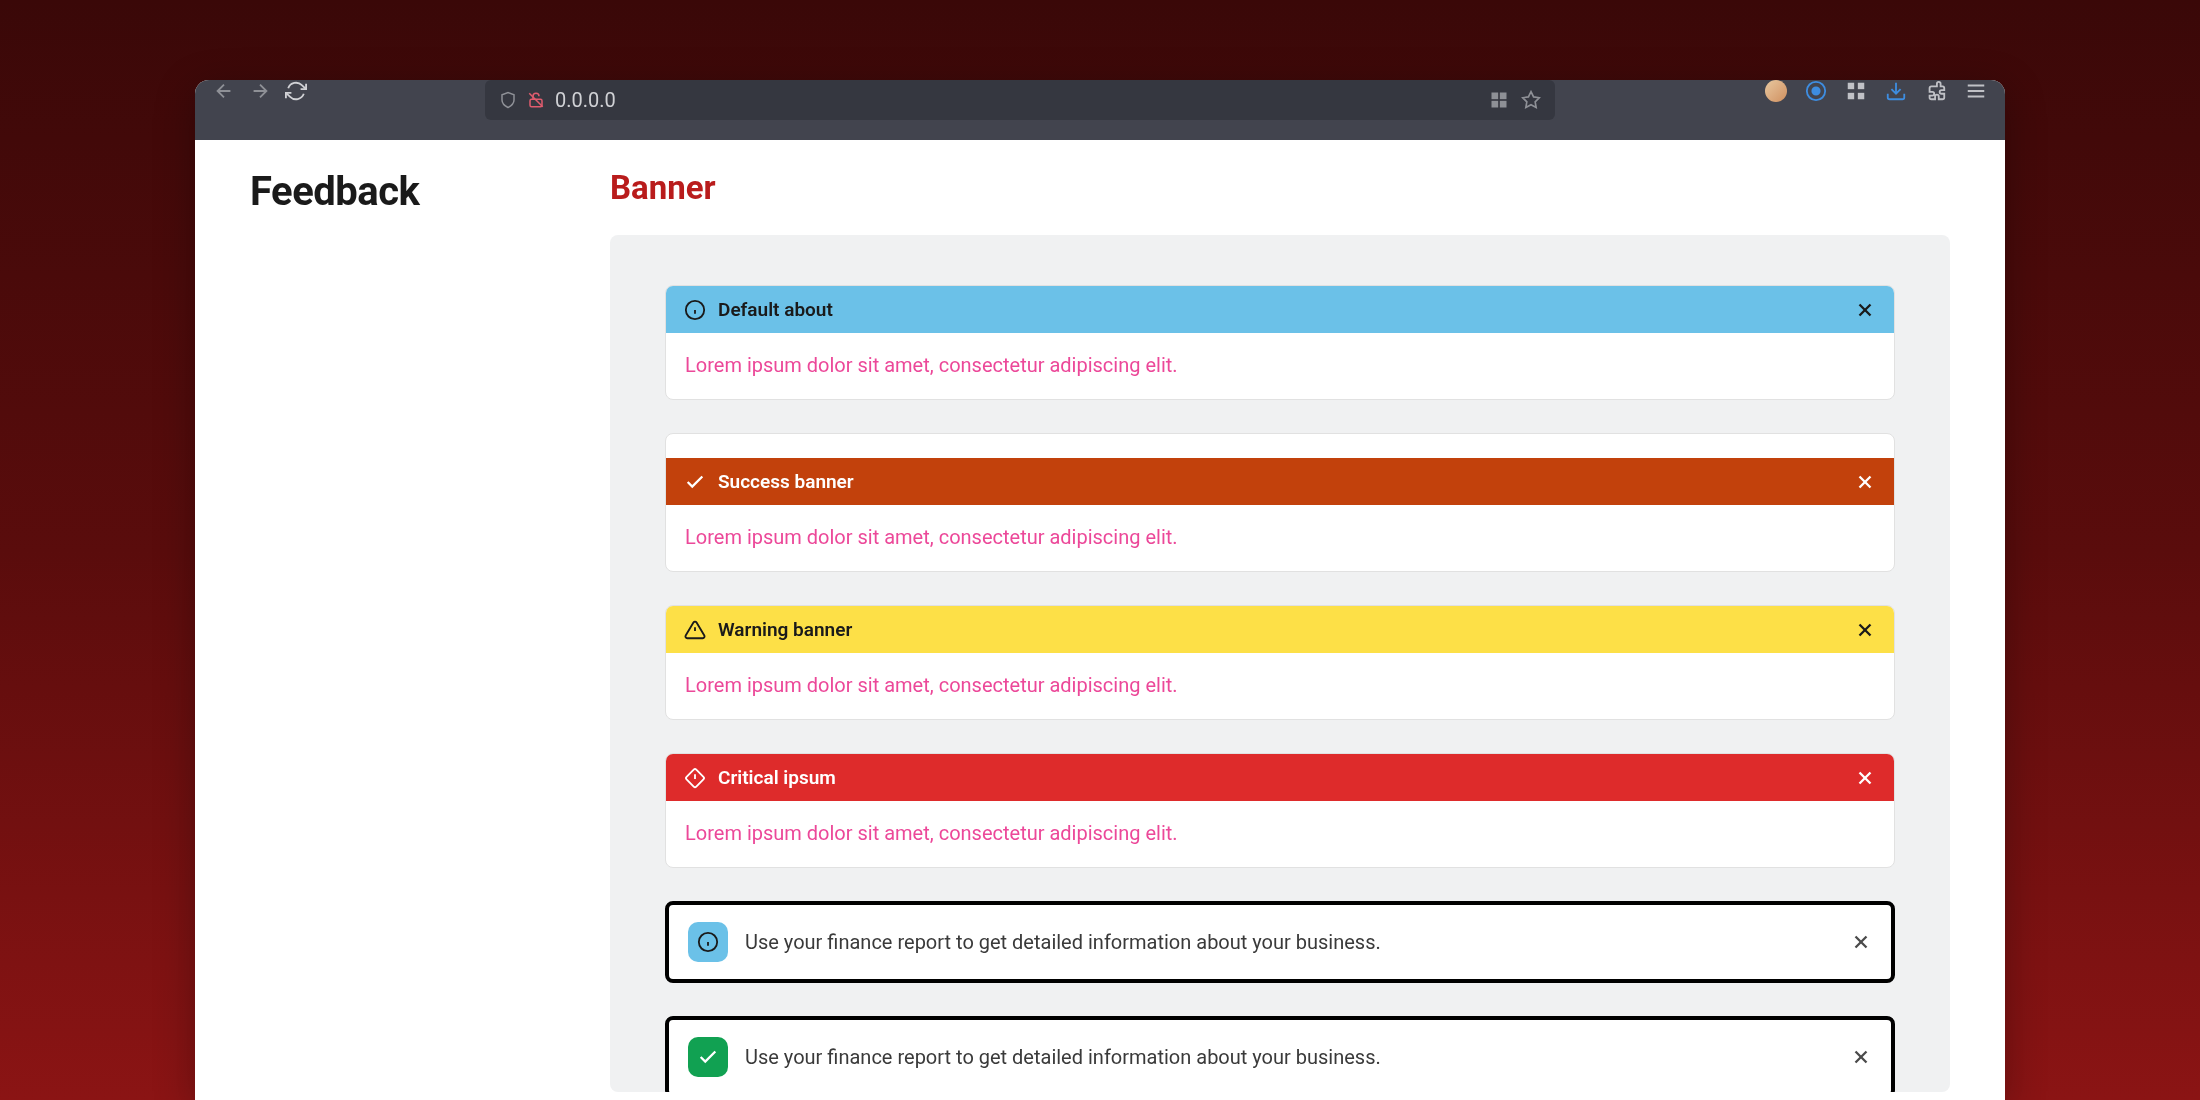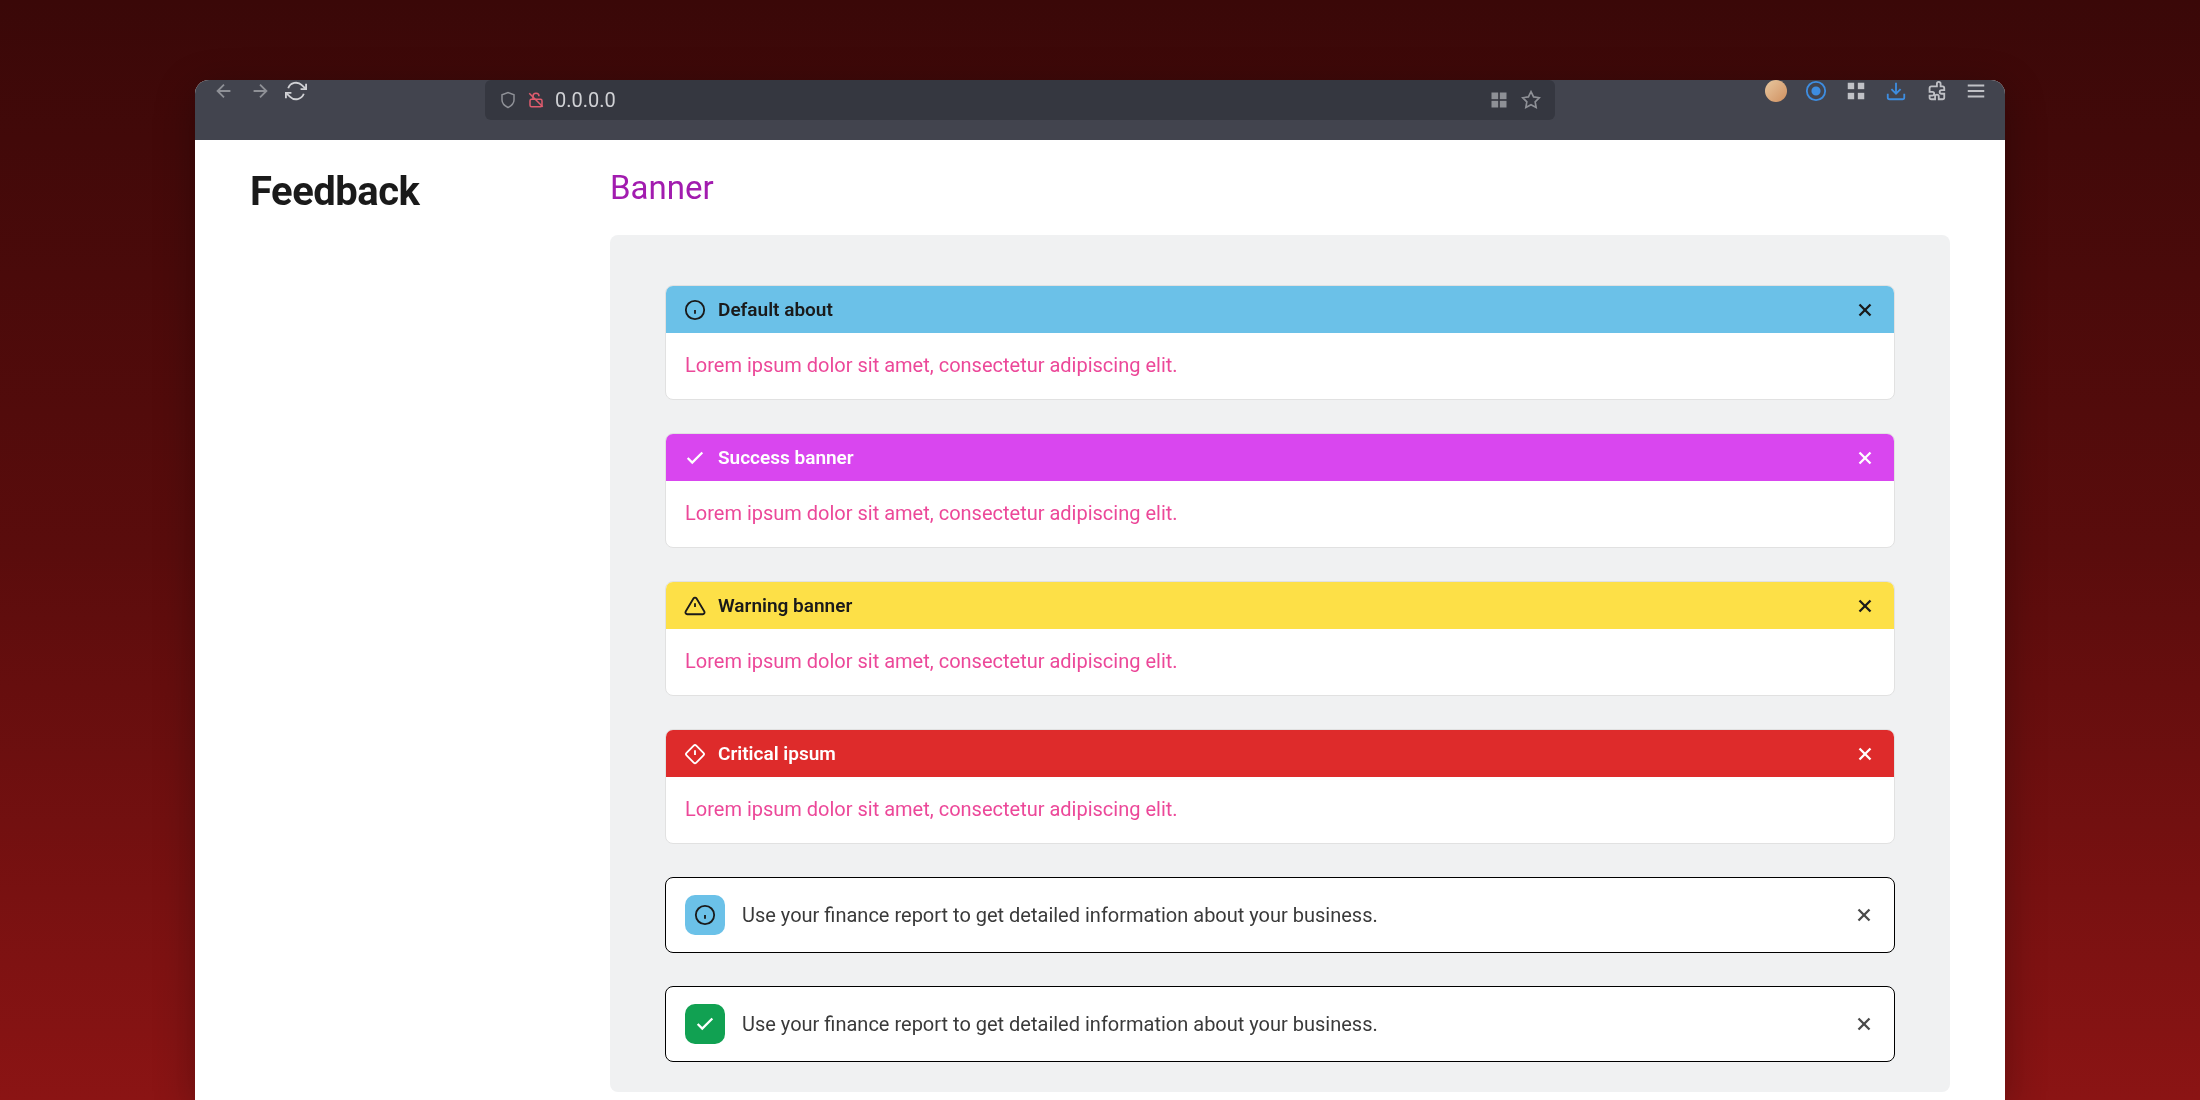--- a/index.html
+++ b/index.html
@@ -73,22 +73,22 @@
       color: #1a1a1a;
       letter-spacing: -0.5px;
     }
     .main-content {
       flex: 1;
       padding: 28px 55px 0 0;
       overflow: hidden;
     }
     .page-title {
       font-size: 33px;
-      font-weight: 400;
-      color: #a21caf;
+      font-weight: 700;
+      color: #b91c1c;
       margin-bottom: 28px;
     }
     .demo-panel {
       background: #f0f1f2;
       border-radius: 8px;
       padding: 50px 55px 0;
       height: calc(100% - 75px);
       overflow: hidden;
     }
     .banner {
@@ -98,31 +98,31 @@
       margin-bottom: 33px;
       overflow: hidden;
     }
     .banner-header {
       display: flex;
       align-items: center;
       padding: 12px 18px;
       gap: 12px;
     }
     .banner-default .banner-header { background: #6bc1e8; color: #1a1a1a; }
-    .banner-success .banner-header { background: #d946ef; color: #ffffff; }
+    .banner-success .banner-header { background: #c2410c; color: #ffffff; margin-top: 24px; }
     .banner-warning .banner-header { background: #fde047; color: #1a1a1a; }
     .banner-critical .banner-header { background: #de2b2b; color: #ffffff; }
     .banner-icon { width: 22px; height: 22px; display: flex; align-items: center; justify-content: center; }
     .banner-title { font-size: 19px; font-weight: 600; flex: 1; }
     .banner-close { width: 22px; height: 22px; display: flex; align-items: center; justify-content: center; cursor: pointer; }
     .banner-body { padding: 20px 19px 22px; font-size: 20px; color: #ec4899; }
 
     .inline-banner {
       background: #ffffff;
-      border: 1px solid #000000;
+      border: 4px solid #000000;
       border-radius: 8px;
       margin-bottom: 33px;
       padding: 17px 19px;
       display: flex;
       align-items: center;
       gap: 17px;
     }
     .inline-icon-badge {
       width: 40px; height: 40px;
       border-radius: 10px;

